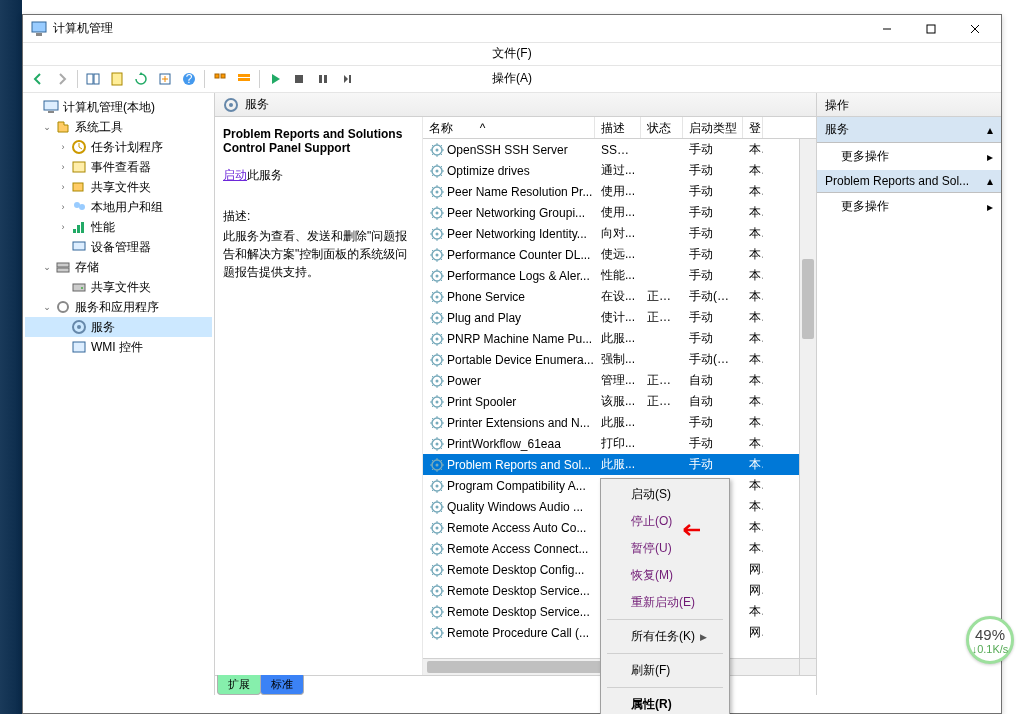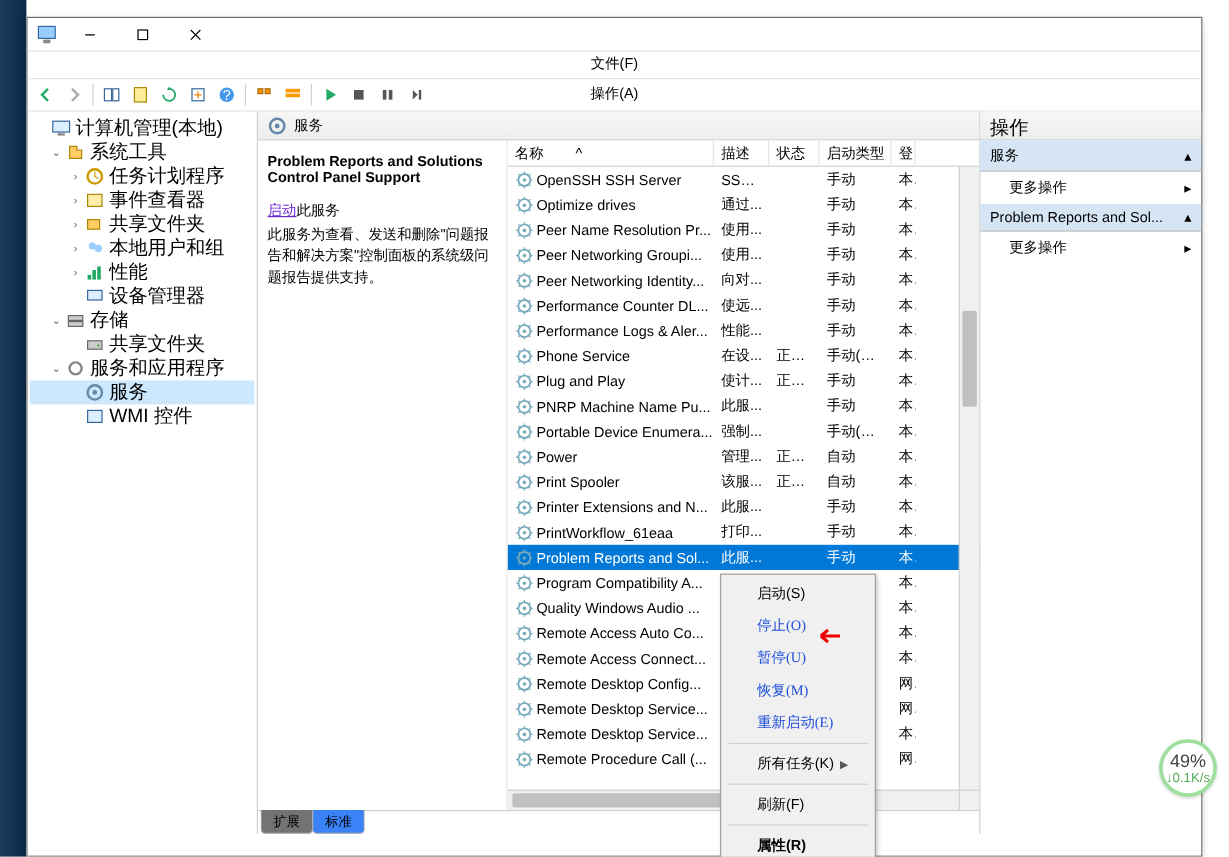--- a/index.html
+++ b/index.html
@@ -20,21 +20,21 @@
 .toolbar .tb-btn { width: 22px; height: 22px; display: flex; align-items: center; justify-content: center; cursor: pointer; border: 1px solid transparent; }
 .toolbar .sep { width: 1px; height: 18px; background: #d0d0d0; margin: 0 2px; }
 
 .content { display: flex; height: calc(100% - 28px - 22px - 28px - 18px); }
 
 .tree-panel { width: 192px; border-right: 1px solid #d0d0d0; padding: 4px 2px; overflow: auto; }
 .tree-item { display: flex; align-items: center; height: 20px; padding-left: 4px; cursor: pointer; white-space: nowrap; }
 .tree-item.selected { background: #cce8ff; }
 .tree-item .expander { width: 12px; height: 12px; display: flex; align-items: center; justify-content: center; margin-right: 2px; font-size: 9px; color: #666; }
 .tree-item .node-icon { width: 16px; height: 16px; margin-right: 4px; flex-shrink: 0; }
-.tree-item .label { font-size: 16px; }
+.tree-item .label { font-size: 12px; }
 .tree-indent-1 { padding-left: 16px; }
 .tree-indent-2 { padding-left: 32px; }
 
 .center-panel { flex: 1; display: flex; flex-direction: column; border-right: 1px solid #d0d0d0; overflow: hidden; }
 .center-header { height: 24px; background: linear-gradient(#f7f7f7,#ededed); border-bottom: 1px solid #d0d0d0; display: flex; align-items: center; padding: 0 8px; gap: 6px; }
 .center-body { flex: 1; display: flex; overflow: hidden; }
 
 .detail-pane { width: 208px; padding: 10px 8px; border-right: 1px solid #e8e8e8; overflow: hidden; }
 .detail-pane .svc-name { font-weight: bold; font-size: 12px; margin-bottom: 12px; }
 .detail-pane .start-link { color: #6d28d9; text-decoration: underline; cursor: pointer; }
@@ -52,38 +52,38 @@
 .list-row .name-cell { display: flex; align-items: center; }
 
 .col-name { width: 172px; }
 .col-desc { width: 46px; }
 .col-status { width: 42px; }
 .col-startup { width: 60px; }
 .col-logon { width: 20px; }
 
 .tabs-footer { height: 20px; display: flex; align-items: flex-end; padding-left: 2px; border-top: 1px solid #d0d0d0; }
 .tabs-footer .tab { padding: 2px 10px; border: 1px solid #b0b0b0; border-top: none; border-radius: 0 0 4px 4px; margin-right: -1px; background: #3b82f6; cursor: pointer; font-size: 11px; }
-.tabs-footer .tab.active { background: #737373; }
+.tabs-footer .tab.active { background: #86efac; }
 
 .scrollbar-v { position: absolute; right: 0; top: 0; bottom: 17px; width: 17px; background: #f0f0f0; border-left: 1px solid #d0d0d0; }
 .scrollbar-v .thumb { position: absolute; left: 2px; right: 2px; background: #c0c0c0; border-radius: 2px; }
 .scrollbar-h { position: absolute; left: 0; right: 17px; bottom: 0; height: 17px; background: #f0f0f0; border-top: 1px solid #d0d0d0; }
 .scrollbar-h .thumb { position: absolute; top: 2px; bottom: 2px; background: #c0c0c0; border-radius: 2px; }
 .scroll-corner { position: absolute; right: 0; bottom: 0; width: 17px; height: 17px; background: #f0f0f0; border-left: 1px solid #d0d0d0; border-top: 1px solid #d0d0d0; }
 
 .actions-panel { width: 184px; display: flex; flex-direction: column; }
-.actions-header { height: 24px; background: linear-gradient(#f7f7f7,#ededed); border-bottom: 1px solid #d0d0d0; padding: 4px 8px; font-size: 16px; font-family: Liberation Serif, serif; }
+.actions-header { height: 24px; background: linear-gradient(#f7f7f7,#ededed); border-bottom: 1px solid #d0d0d0; padding: 4px 8px; font-size: 12px; font-family: Liberation Serif, serif; }
 .actions-section-header { background: #d6e5f3; padding: 4px 8px; display: flex; justify-content: space-between; align-items: center; border-bottom: 1px solid #c0c0c0; font-size: 12px; }
 .actions-item { padding: 5px 8px 5px 24px; cursor: pointer; display: flex; justify-content: space-between; align-items: center; font-size: 12px; }
 
 .statusbar { position: absolute; bottom: 0; left: 0; right: 0; height: 18px; padding: 1px 6px; font-size: 12px; border-top: 1px solid #d0d0d0; overflow: hidden; white-space: nowrap; }
 
 .context-menu { position: absolute; background: #f0f0f0; border: 1px solid #a0a0a0; box-shadow: 2px 2px 4px rgba(0,0,0,0.25); padding: 2px; z-index: 100; width: 130px; }
 .context-menu .cm-item { padding: 5px 20px 5px 28px; cursor: pointer; font-size: 12px; position: relative; display: flex; justify-content: space-between; align-items: center; }
-.context-menu .cm-item.disabled { color: #1d4ed8; cursor: default; font-family: Liberation Serif, serif; }
+.context-menu .cm-item.disabled { color: #701a75; cursor: default; }
 .context-menu .cm-sep { height: 1px; background: #d0d0d0; margin: 3px 4px; }
 .context-menu .submenu-arrow { font-size: 9px; color: #555; }
 
 .red-arrow { position: absolute; z-index: 101; color: #e00; font-size: 18px; font-weight: bold; pointer-events: none; }
 
 .overlay-widget { position: absolute; right: 10px; bottom: 50px; width: 48px; height: 48px; border-radius: 50%; border: 3px solid #9de09d; display: flex; flex-direction: column; align-items: center; justify-content: center; background: #fff; box-shadow: 0 1px 3px rgba(0,0,0,0.2); }
 .overlay-widget .big { font-size: 15px; color: #444; }
 .overlay-widget .small { font-size: 11px; color: #5a5; }
 
 .desk-edge { position: absolute; left: 0; top: 0; width: 22px; height: 714px; background: linear-gradient(90deg,#1a3a5a,#0a2a4a); }
@@ -97,20 +97,21 @@
 
 <div class="window">
 
   <div class="titlebar">
     <span class="icon">
       <svg width="16" height="16">
           <rect x="1" y="1" width="14" height="10" fill="#9cf" stroke="#369"></rect>
           <rect x="5" y="12" width="6" height="3" fill="#888"></rect>
         </svg>
     </span>
+    <span class="title">计算机管理</span>
     <div class="win-controls">
       <div class="win-btn">
           <svg width="10" height="10">
             <line x1="1" y1="5" x2="9" y2="5" stroke="#000"></line>
           </svg>
         </div>
       <div class="win-btn">
           <svg width="10" height="10">
             <rect x="1" y="1" width="8" height="8" fill="none" stroke="#000"></rect>
           </svg>
@@ -351,20 +352,21 @@
             </svg>
           </span>
         <span>服务</span>
       </div>
       <div class="center-body">
         <div class="detail-pane">
           <div class="svc-name">Problem Reports and Solutions Control Panel Support</div>
           <div>
             <span class="start-link">启动</span><span>此服务</span>
           </div>
+          <div class="desc-label">描述:</div>
           <div class="desc-text">此服务为查看、发送和删除"问题报告和解决方案"控制面板的系统级问题报告提供支持。</div>
         </div>
         <div class="list-pane">
           <div class="list-header">
             <div class="col col-name"><span>名称</span>&nbsp;&nbsp;&nbsp;&nbsp;&nbsp;&nbsp;&nbsp;&nbsp;<span>^</span></div>
             <div class="col col-desc">描述</div>
             <div class="col col-status">状态</div>
             <div class="col col-startup">启动类型</div>
             <div class="col col-logon">登</div>
           </div>

